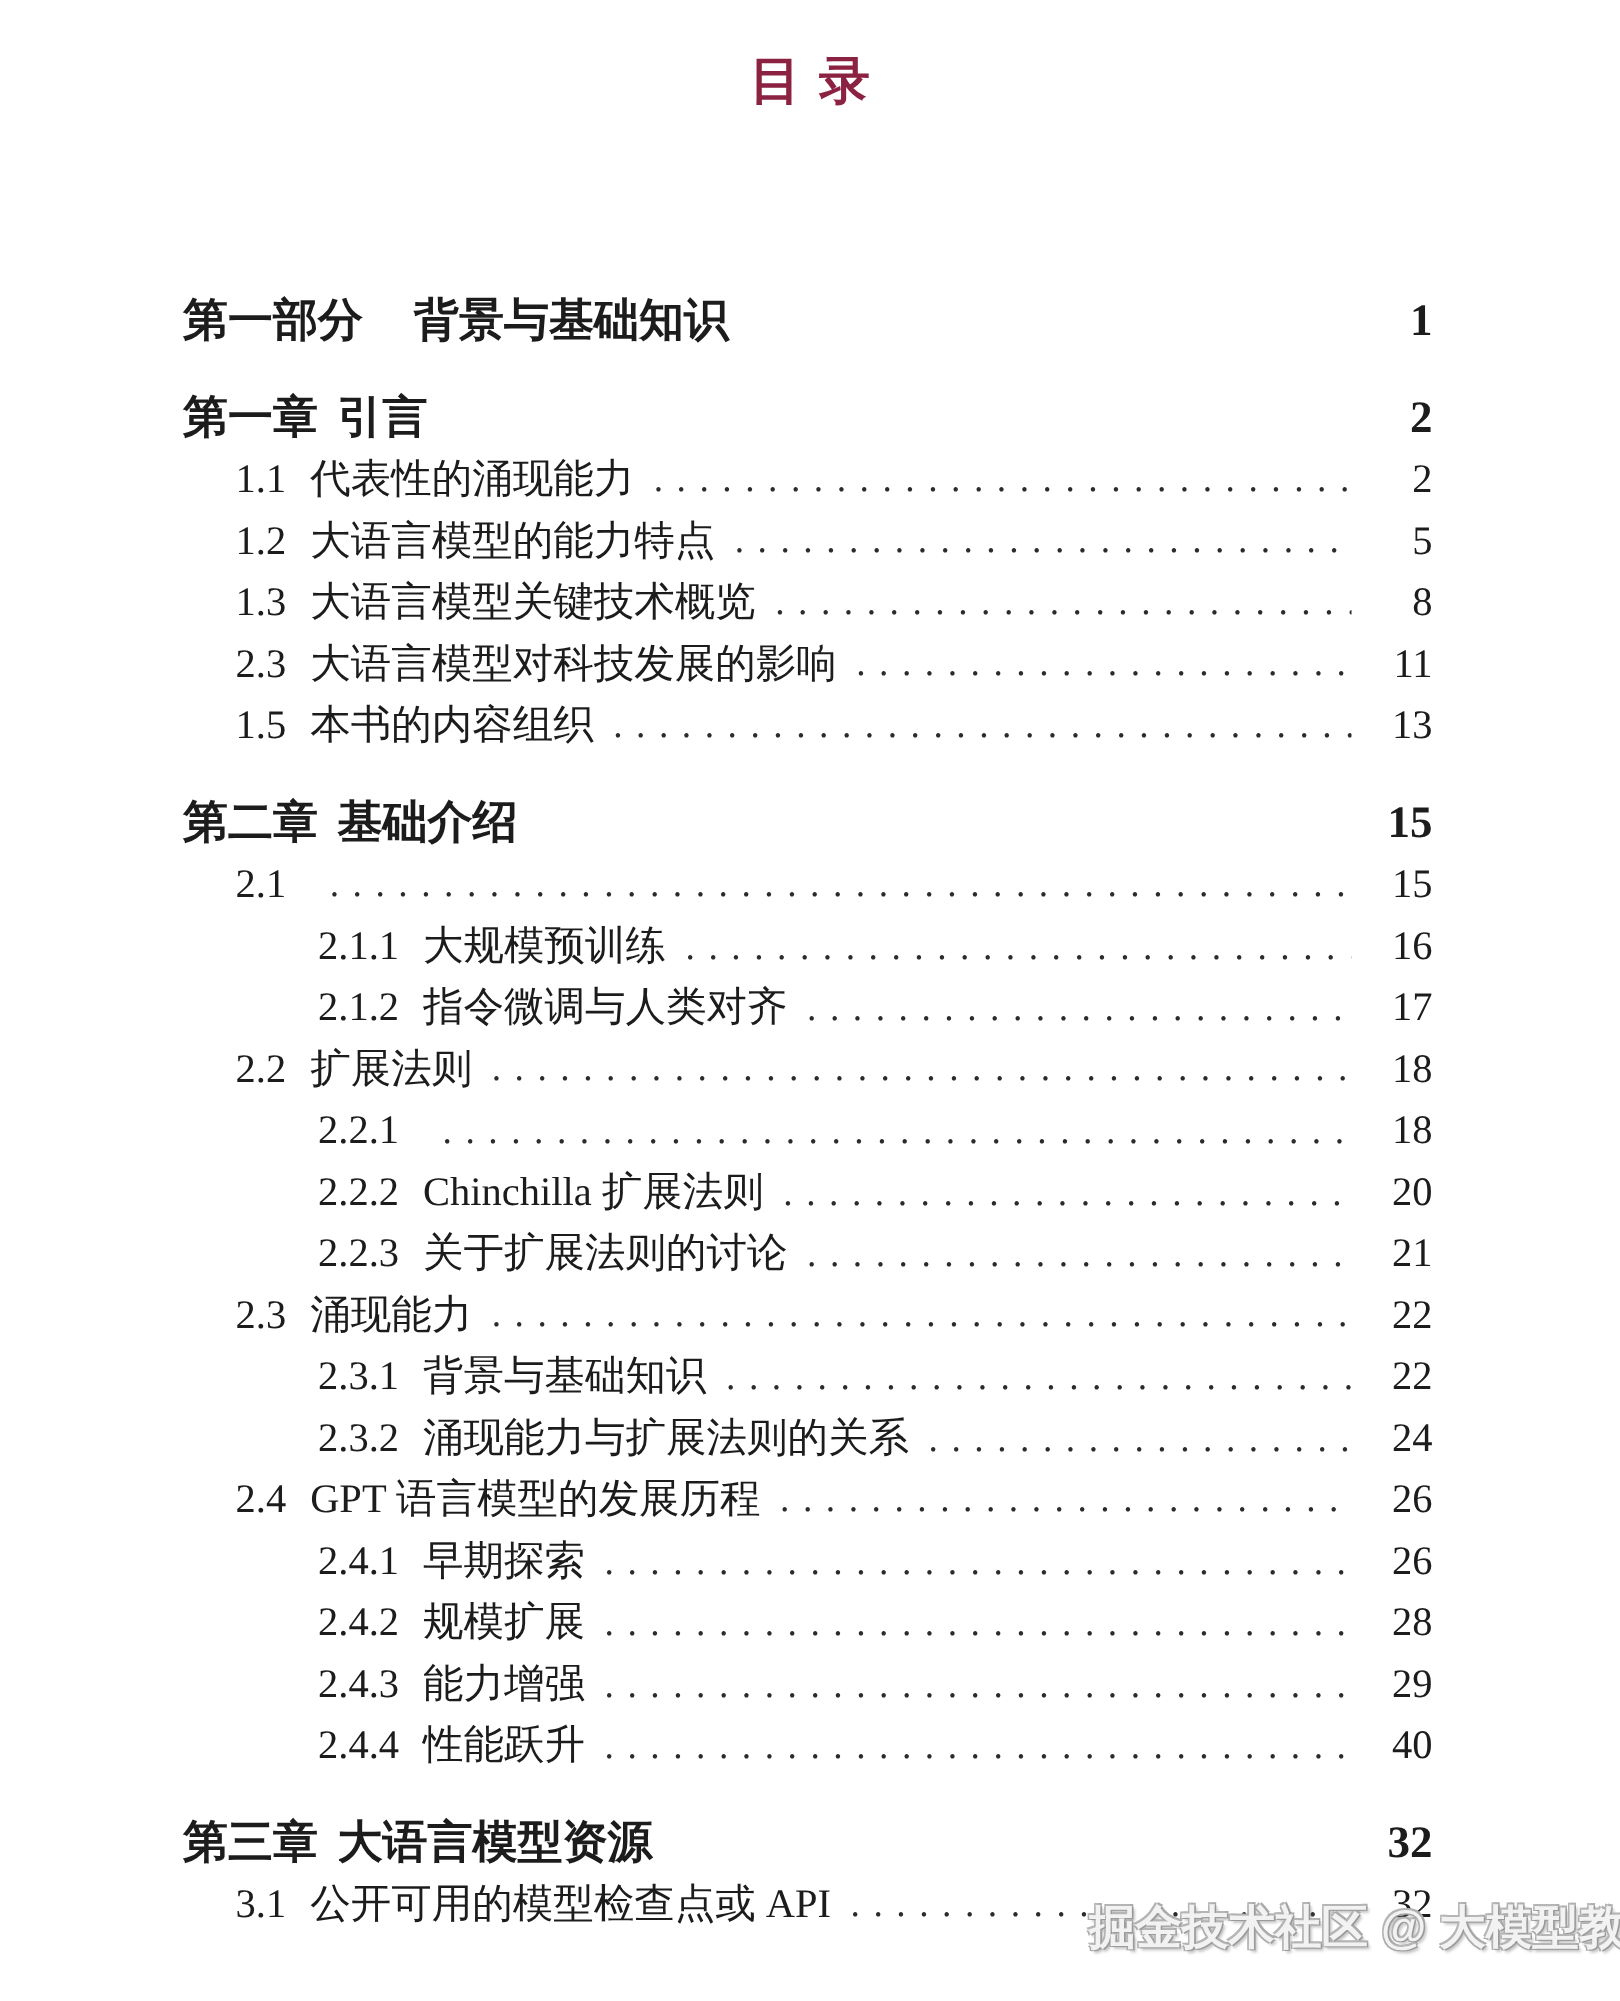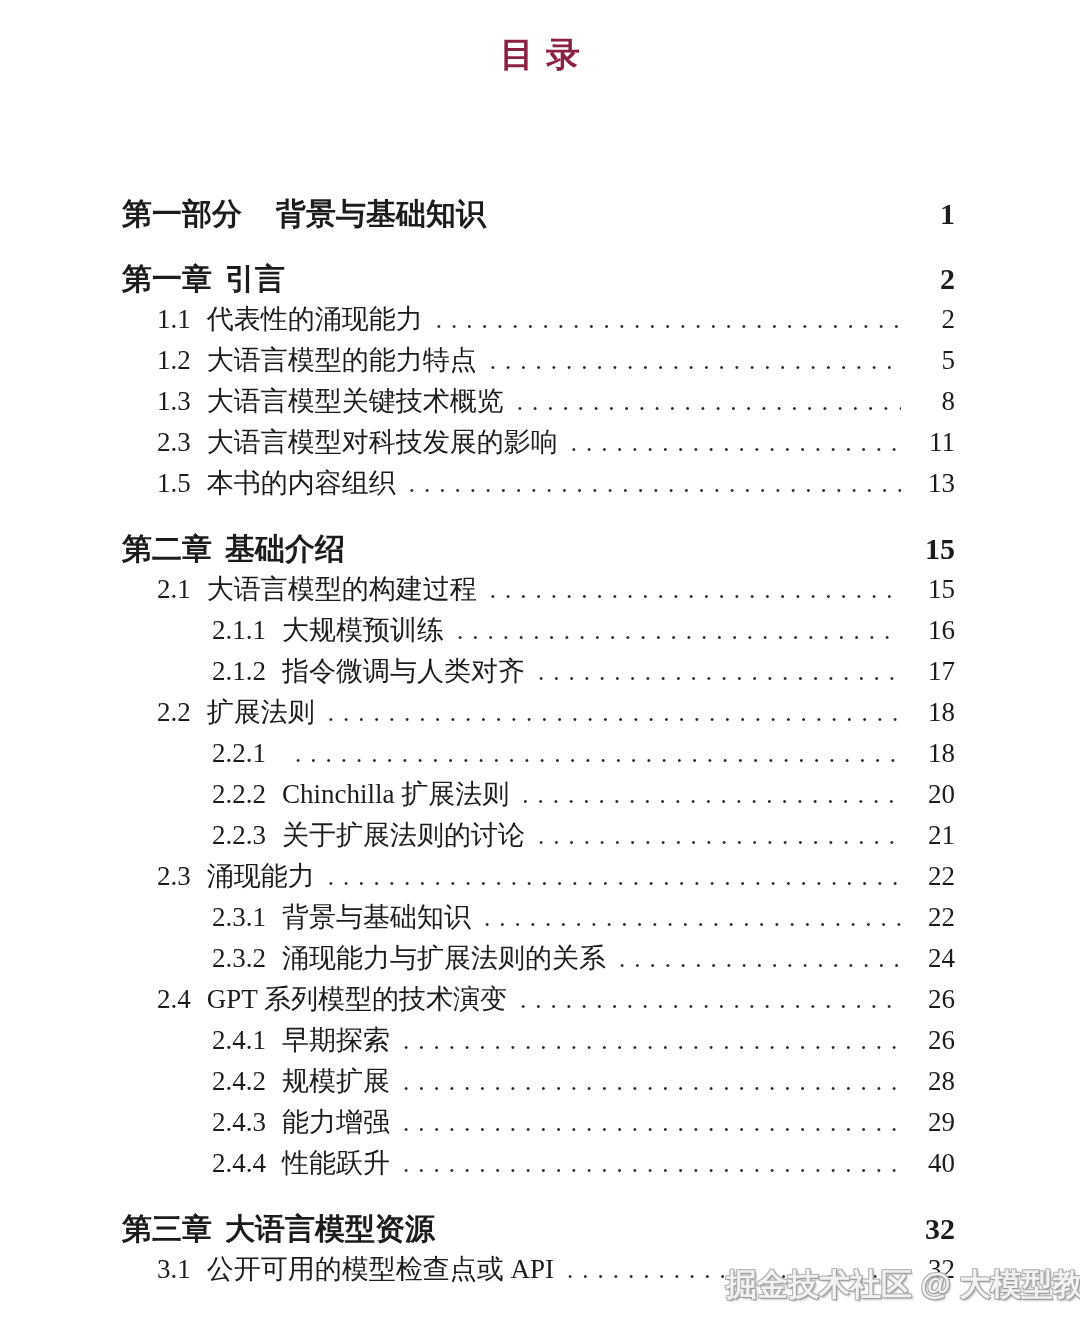--- a/index.html
+++ b/index.html
@@ -135,21 +135,20 @@
     <span class="pg">13</span>
   </div>
       <div class="row chapter">
     <span class="num">第二章</span>
     <span class="label">基础介绍</span>
     <span class="dots">........................................................................................................................</span>
     <span class="pg">15</span>
   </div>
       <div class="row section">
     <span class="num">2.1</span>
-    <span class="label">大语言模型的构建过程</span>
     <span class="dots">........................................................................................................................</span>
     <span class="pg">15</span>
   </div>
       <div class="row subsection">
     <span class="num">2.1.1</span>
     <span class="label">大规模预训练</span>
     <span class="dots">........................................................................................................................</span>
     <span class="pg">16</span>
   </div>
       <div class="row subsection">
@@ -194,21 +193,21 @@
     <span class="pg">22</span>
   </div>
       <div class="row subsection">
     <span class="num">2.3.2</span>
     <span class="label">涌现能力与扩展法则的关系</span>
     <span class="dots">........................................................................................................................</span>
     <span class="pg">24</span>
   </div>
       <div class="row section">
     <span class="num">2.4</span>
-    <span class="label">GPT 系列模型的技术演变</span>
+    <span class="label">GPT 语言模型的发展历程</span>
     <span class="dots">........................................................................................................................</span>
     <span class="pg">26</span>
   </div>
       <div class="row subsection">
     <span class="num">2.4.1</span>
     <span class="label">早期探索</span>
     <span class="dots">........................................................................................................................</span>
     <span class="pg">26</span>
   </div>
       <div class="row subsection">

